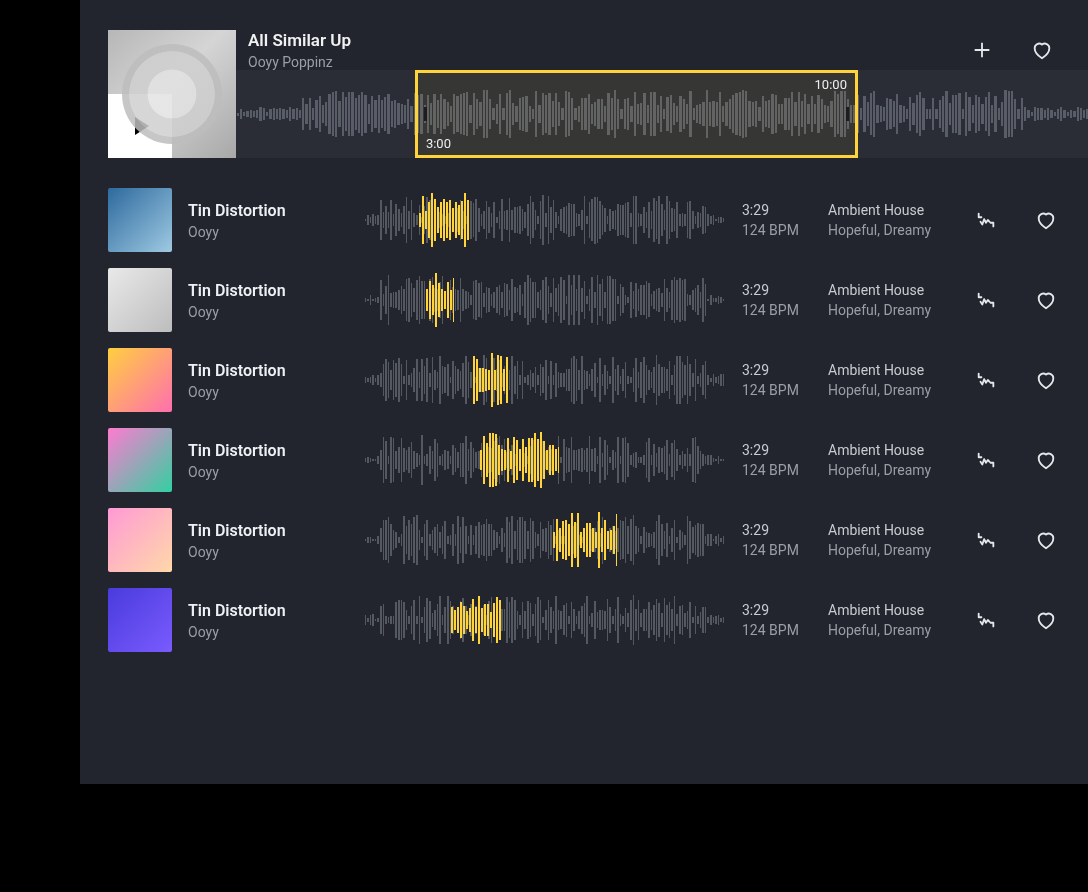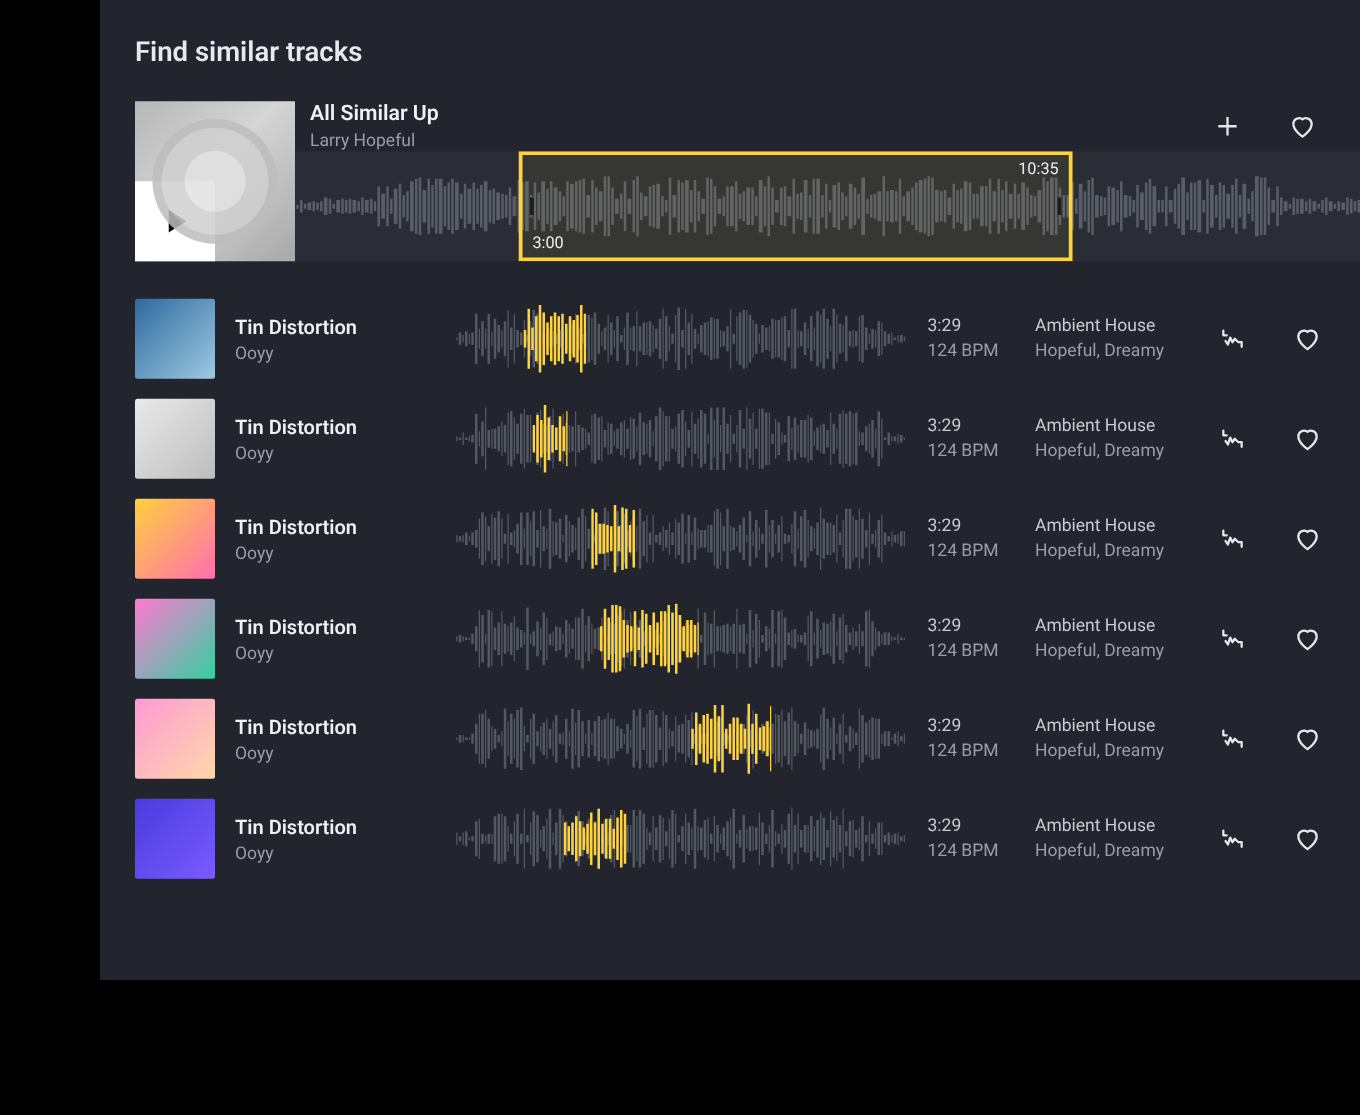--- a/index.html
+++ b/index.html
@@ -205,33 +205,32 @@
   .col-tags .mood{ color:#9b9ea6; }
   .row-icons{
     display:flex; gap:36px;
     margin-left: 10px;
   }
 </style>
 </head>
 <body>
 
 <div class="panel">
-  <div class="heading">Find similar tracks</div>
 
   <div class="featured">
     <div class="featured-art">
       <div class="play-btn">
         <div class="play-tri"></div>
       </div>
     </div>
     <div class="featured-right">
       <div class="featured-header">
         <div>
           <div class="featured-title">All Similar Up</div>
-          <div class="featured-artist">Larry Hopeful</div>
+          <div class="featured-artist">Ooyy Poppinz</div>
         </div>
         <div class="featured-icons">
           <div class="icon-btn">
             <svg viewBox="0 0 24 24">
                 <path d="M12 4v16M4 12h16"></path>
               </svg>
           </div>
           <div class="icon-btn">
             <svg viewBox="0 0 24 24">
                 <path d="M12 21s-8-5.3-8-11a5 5 0 0 1 8-4 5 5 0 0 1 8 4c0 5.7-8 11-8 11z"></path>
@@ -500,21 +499,21 @@
               <span style="height: 5.2616px;"></span>
               <span style="height: 13.6098px;"></span>
               <span style="height: 11.144px;"></span>
               <span style="height: 7.73928px;"></span>
               <span style="height: 10.4903px;"></span>
             </div>
           <div class="sel" id="sel" style="left: 21%; width: 52%;">
             <div class="grip l"></div>
             <div class="grip r"></div>
             <div class="t-start">3:00</div>
-            <div class="t-end">10:35</div>
+            <div class="t-end">10:00</div>
           </div>
         </div>
       </div>
     </div>
   </div>
 
 
   <div class="rows" id="rows">
       <div class="row">
     <div class="art" style="background:linear-gradient(135deg,#2e6a9e,#9ec9e2)"></div>

